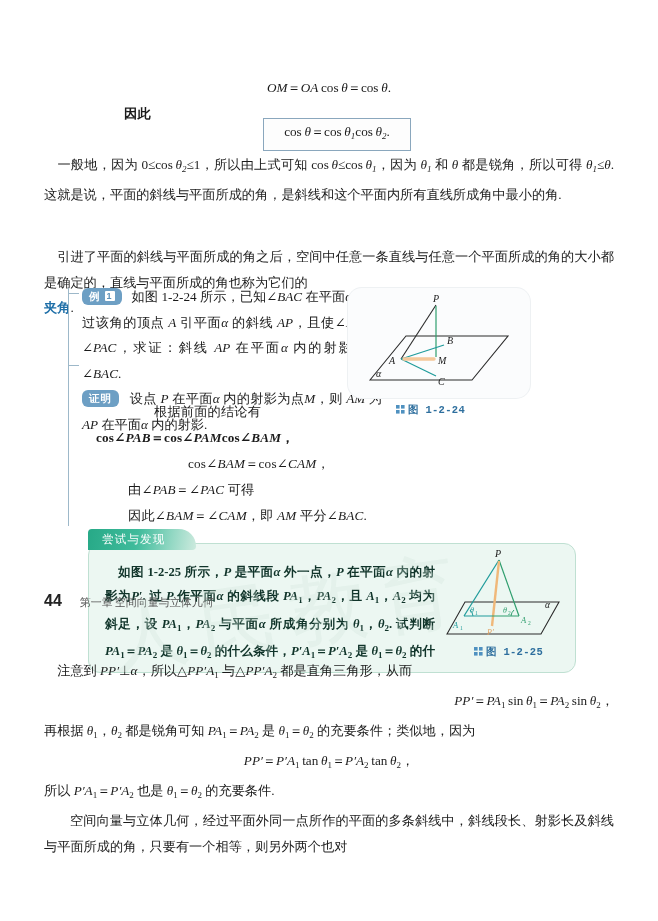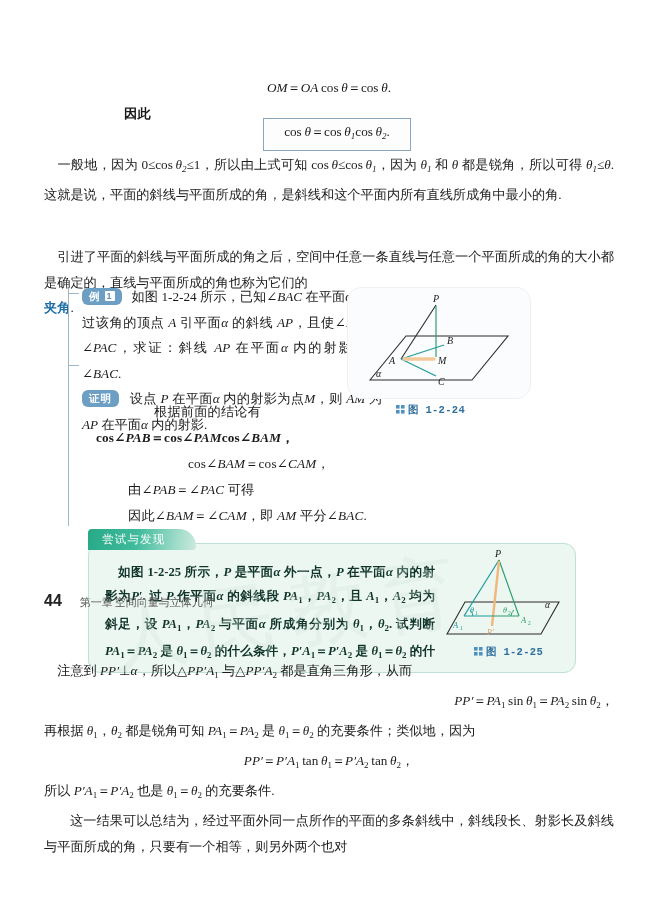--- a/index.html
+++ b/index.html
@@ -352,20 +352,20 @@
       <span class="zh">再根据 <span class="mi">θ<span class="subr">1</span></span>，<span class="mi">θ<span class="subr">2</span></span> 都是锐角可知 <span class="mi">PA<span class="subr">1</span></span><span class="mr">＝</span><span class="mi">PA<span class="subr">2</span></span> 是 <span class="mi">θ<span class="subr">1</span></span><span class="mr">＝</span><span class="mi">θ<span class="subr">2</span></span> 的充要条件；类似地，因为</span>
     </div>
     <div class="para" style="text-align:center;">
       
       <span class="mi">PP′</span><span class="mr">＝</span><span class="mi">P′A<span class="subr">1</span></span><span class="mr"> tan </span><span class="mi">θ<span class="subr">1</span></span><span class="mr">＝</span><span class="mi">P′A<span class="subr">2</span></span><span class="mr"> tan </span><span class="mi">θ<span class="subr">2</span></span><span class="mr">，</span>
     </div>
     <div class="para">
       
       <span class="zh">所以 <span class="mi">P′A<span class="subr">1</span></span><span class="mr">＝</span><span class="mi">P′A<span class="subr">2</span></span> 也是 <span class="mi">θ<span class="subr">1</span></span><span class="mr">＝</span><span class="mi">θ<span class="subr">2</span></span> 的充要条件<span class="mr">.</span></span>
     </div>
-    <div class="para" style="text-indent:26px;">这一结果可以总结为，经过平面外同一点所作的平面的多条斜线中，斜线段长、射影长及斜线与平面所成的角，只要有一个相等，则另外两个也对</div>
+    <div class="para" style="text-indent:26px;">空间向量与立体几何，经过平面外同一点所作的平面的多条斜线中，斜线段长、射影长及斜线与平面所成的角，只要有一个相等，则另外两个也对</div>
   </div>
 
   <div class="footer">
     <span class="pg">44</span><span class="ch">第一章</span><span>空间向量与立体几何</span>
   </div>
 
 </div>
 
 </body></html>

